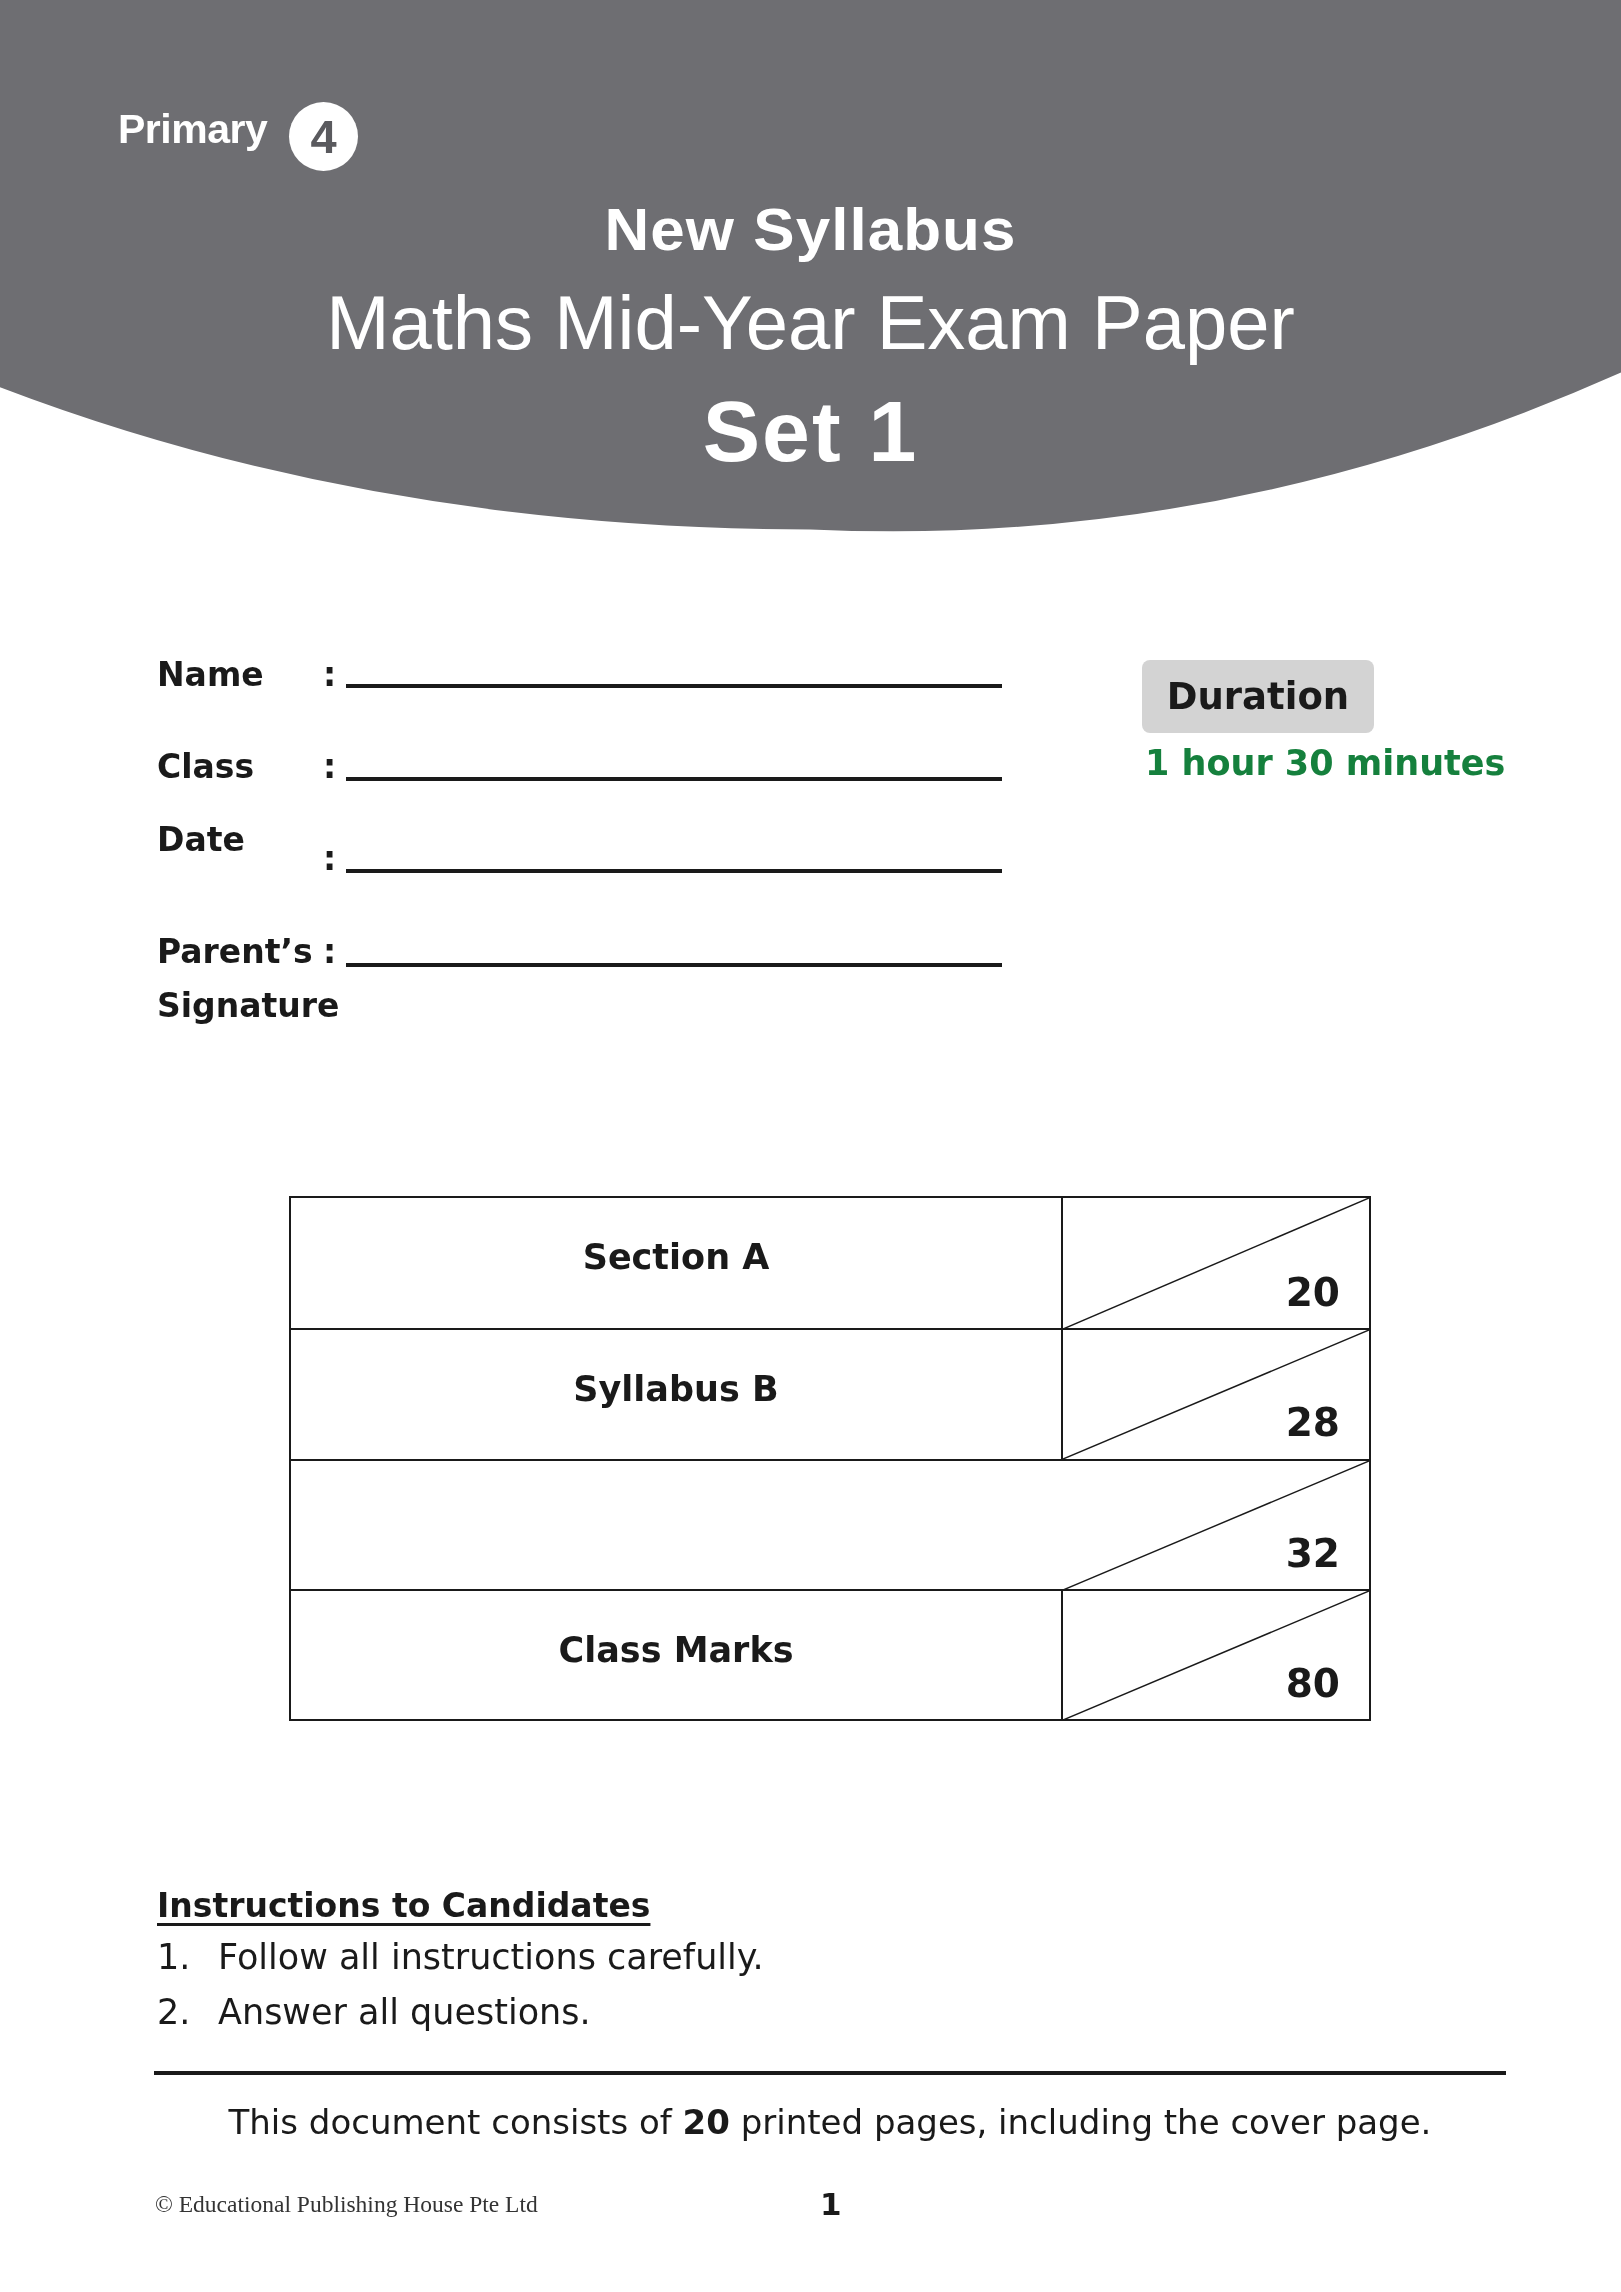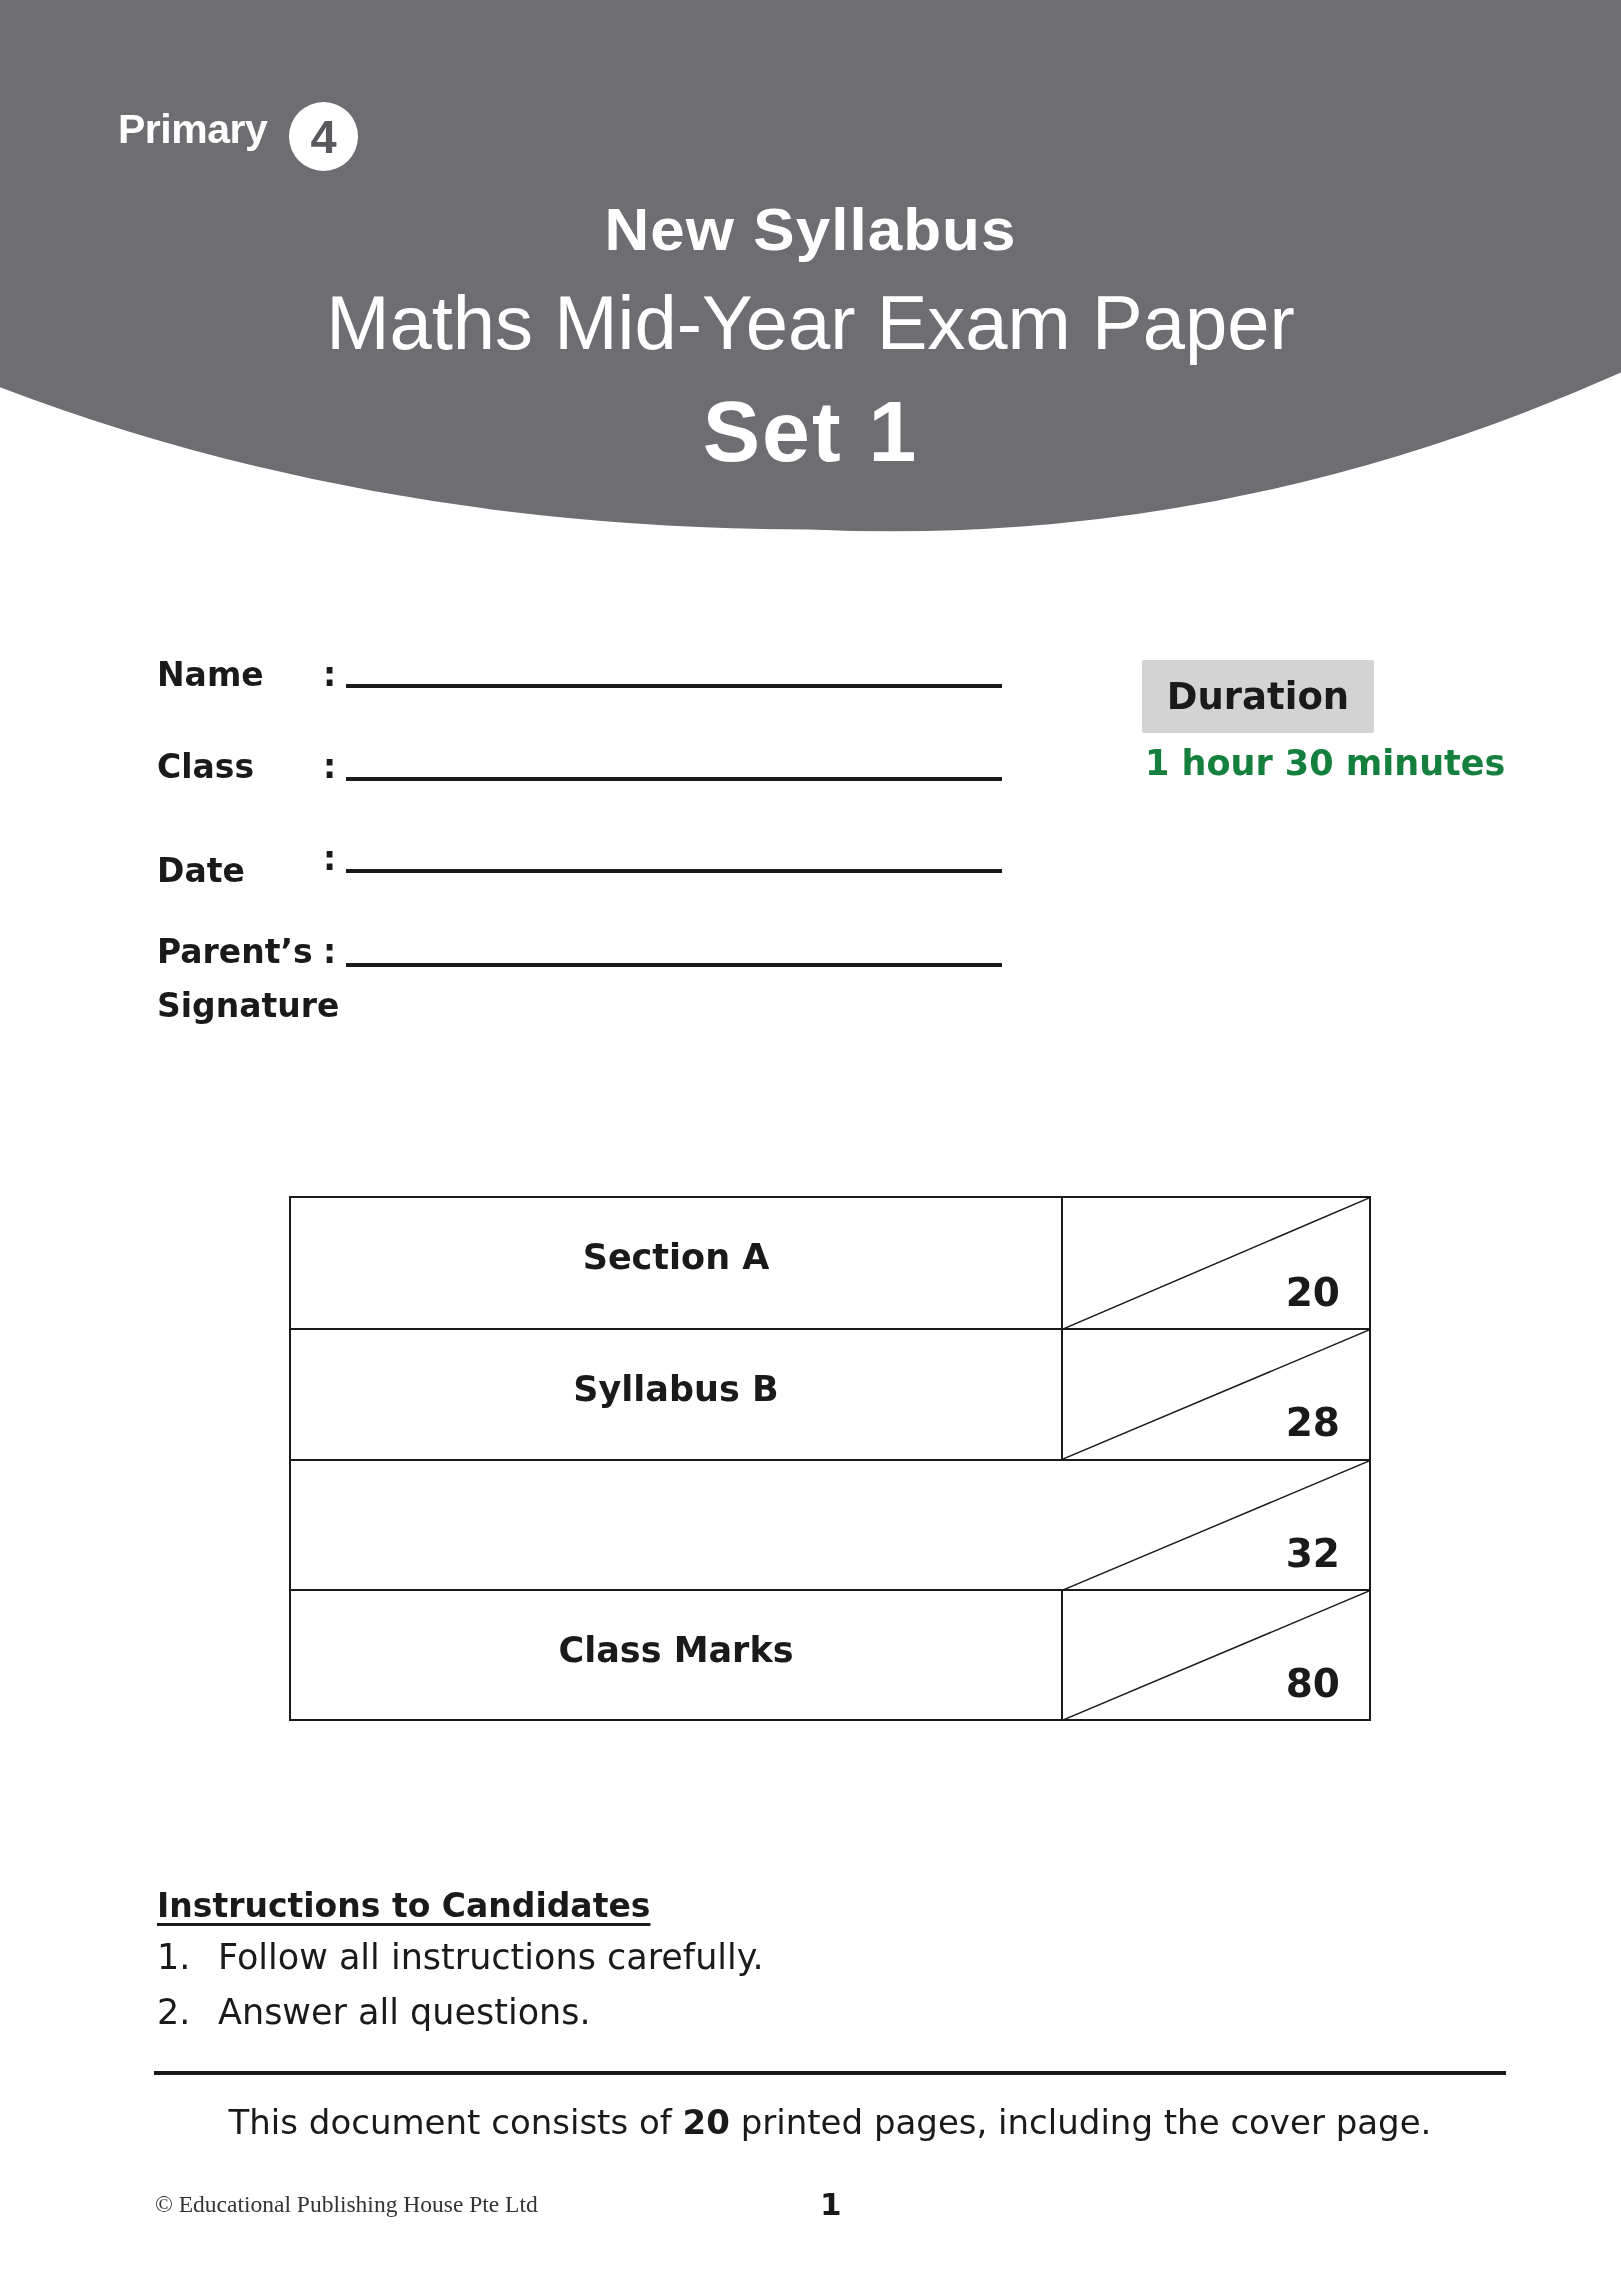--- a/index.html
+++ b/index.html
@@ -10,21 +10,21 @@
   .grade-circle { left:289px; top:102px; width:69px; height:69px; border-radius:50%; background:#ffffff; color:#5a5a5e; font-family:"Liberation Sans", sans-serif; font-weight:bold; font-size:47px; line-height:69px; text-align:center; }
   .title-line { left:0; width:1621px; text-align:center; color:#ffffff; font-family:"Liberation Sans", sans-serif; }
   .t1 { top:196px; font-size:59px; font-weight:bold; letter-spacing:1px; transform:scaleX(1.05); }
   .t2 { top:279px; font-size:76px; font-weight:normal; }
   .t3 { top:382px; font-size:86px; font-weight:bold; letter-spacing:2px; }
 
   .field-label { left:157px; font-family:"DejaVu Sans", sans-serif; font-weight:bold; font-size:33px; color:#1a1a1a; }
   .field-colon { left:323px; font-weight:bold; font-size:33px; }
   .field-line { left:346px; width:656px; height:3.9px; background:#1a1a1a; }
 
-  .duration-pill { left:1142px; top:660px; width:232px; height:73px; border-radius:2px; background:#d3d3d3; font-weight:bold; font-size:37px; line-height:73px; text-align:center; color:#1a1a1a; }
+  .duration-pill { left:1142px; top:660px; width:232px; height:73px; border-radius:8px; background:#d3d3d3; font-weight:bold; font-size:37px; line-height:73px; text-align:center; color:#1a1a1a; }
   .duration-value { left:1145px; top:743px; font-size:35px; font-weight:bold; color:#15803d; }
 
   #marks-table { position:absolute; left:289px; top:1196px; width:1082px; height:525px; border:2.9px solid #1a1a1a; box-sizing:border-box; }
   .mt-row { position:absolute; left:0; width:100%; height:131px; box-sizing:border-box; }
   .mt-row + .mt-row { border-top:2.9px solid #1a1a1a; }
   .mt-label { position:absolute; left:0; width:772px; top:0; height:100%; text-align:center; font-weight:bold; font-size:35px; line-height:118px; border-right:2.9px solid #1a1a1a; box-sizing:border-box; }
   .mt-cell { position:absolute; left:772px; right:0; top:0; height:100%; }
   .mt-cell svg { position:absolute; left:0; top:0; width:100%; height:100%; }
   .mt-value { position:absolute; right:29px; bottom:13.7px; font-weight:bold; font-size:39px; }
 
@@ -51,21 +51,21 @@
 <div class="abs title-line t3">Set 1</div>
 
 <div class="abs field-label" style="top:655px;">Name</div>
 <div class="abs field-colon" style="top:655px;">:</div>
 <div class="abs field-line" style="top:684px;"></div>
 
 <div class="abs field-label" style="top:747px;">Class</div>
 <div class="abs field-colon" style="top:747px;">:</div>
 <div class="abs field-line" style="top:777px;"></div>
 
-<div class="abs field-label" style="top:851px;">Date</div>
+<div class="abs field-label" style="top:820px;">Date</div>
 <div class="abs field-colon" style="top:839px;">:</div>
 <div class="abs field-line" style="top:869px;"></div>
 
 <div class="abs field-label" style="top:932px;">Parent’s</div>
 <div class="abs field-label" style="top:986px;">Signature</div>
 <div class="abs field-colon" style="top:932px;">:</div>
 <div class="abs field-line" style="top:963px;"></div>
 
 <div class="abs duration-pill">Duration</div>
 <div class="abs duration-value">1 hour 30 minutes</div>

